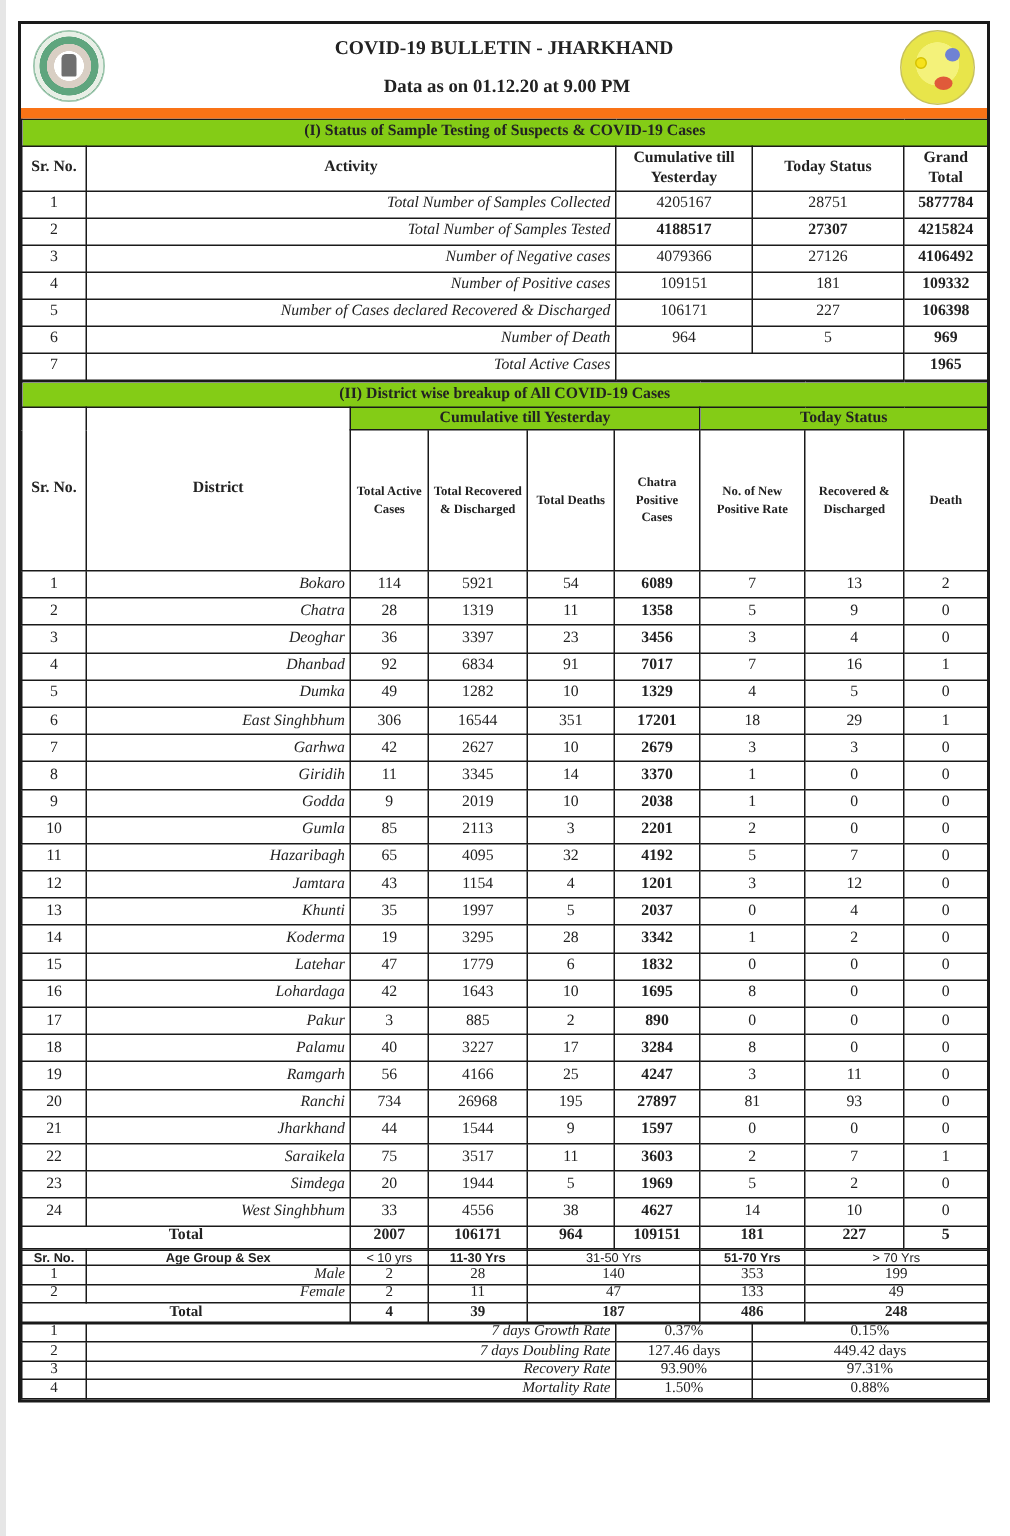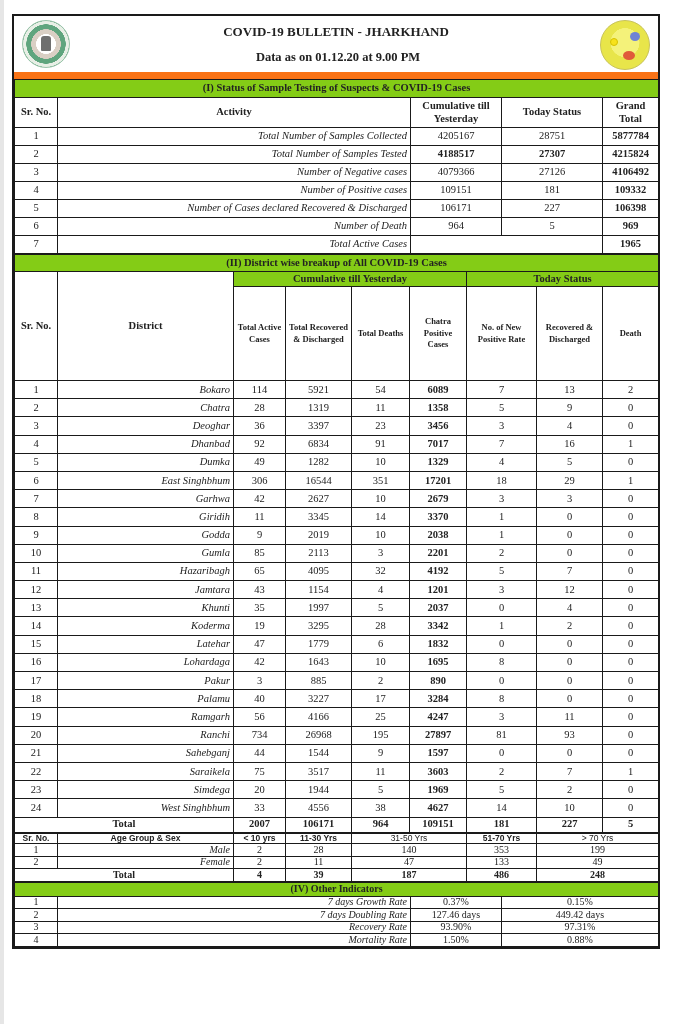--- a/index.html
+++ b/index.html
@@ -369,21 +369,21 @@
           <td class="c">734</td>
           <td class="c">26968</td>
           <td class="c">195</td>
           <td class="c b">27897</td>
           <td class="c">81</td>
           <td class="c">93</td>
           <td class="c">0</td>
         </tr>
         <tr class="row">
           <td class="c">21</td>
-          <td class="l">Sahebganj</td>
+          <td class="l">Jharkhand</td>
           <td class="c">44</td>
           <td class="c">1544</td>
           <td class="c">9</td>
           <td class="c b">1597</td>
           <td class="c">0</td>
           <td class="c">0</td>
           <td class="c">0</td>
         </tr>
         <tr class="row">
           <td class="c">22</td>
@@ -440,21 +440,21 @@
         <col style="width:52px">
         <col style="width:66px">
         <col style="width:115px">
         <col style="width:70px">
         <col style="width:122px">
     </colgroup>
     <tbody>
     <tr>
       <th class="sans">Sr. No.</th>
       <th class="sans">Age Group &amp; Sex</th>
-      <th class="sans" style="font-weight:bold">&lt; 10 yrs</th>
+      <th class="sans" style="font-weight:normal">&lt; 10 yrs</th>
       <th class="sans" style="font-weight:bold">11-30 Yrs</th>
       <th class="sans" style="font-weight:normal">31-50 Yrs</th>
       <th class="sans" style="font-weight:bold">51-70 Yrs</th>
       <th class="sans" style="font-weight:normal">&gt; 70 Yrs</th>
     </tr>
     </tbody>
       <tbody id="sec3-body">
         <tr>
           <td class="c">1</td>
           <td class="l">Male</td>
@@ -487,23 +487,20 @@
     </table>
 
   <table class="sec4">
     <colgroup>
         <col style="width:43px">
         <col style="width:353px">
         <col style="width:91px">
         <col style="width:157px">
       </colgroup>
     <tbody>
-        <tr>
-          <td colspan="4" class="band" style="height:13px">(IV)  Other Indicators</td>
-        </tr>
     </tbody>
       <tbody id="sec4-body">
         <tr>
           <td class="c">1</td>
           <td class="l">7 days Growth Rate</td>
           <td class="c">0.37%</td>
           <td class="c">0.15%</td>
         </tr>
         <tr>
           <td class="c">2</td>

